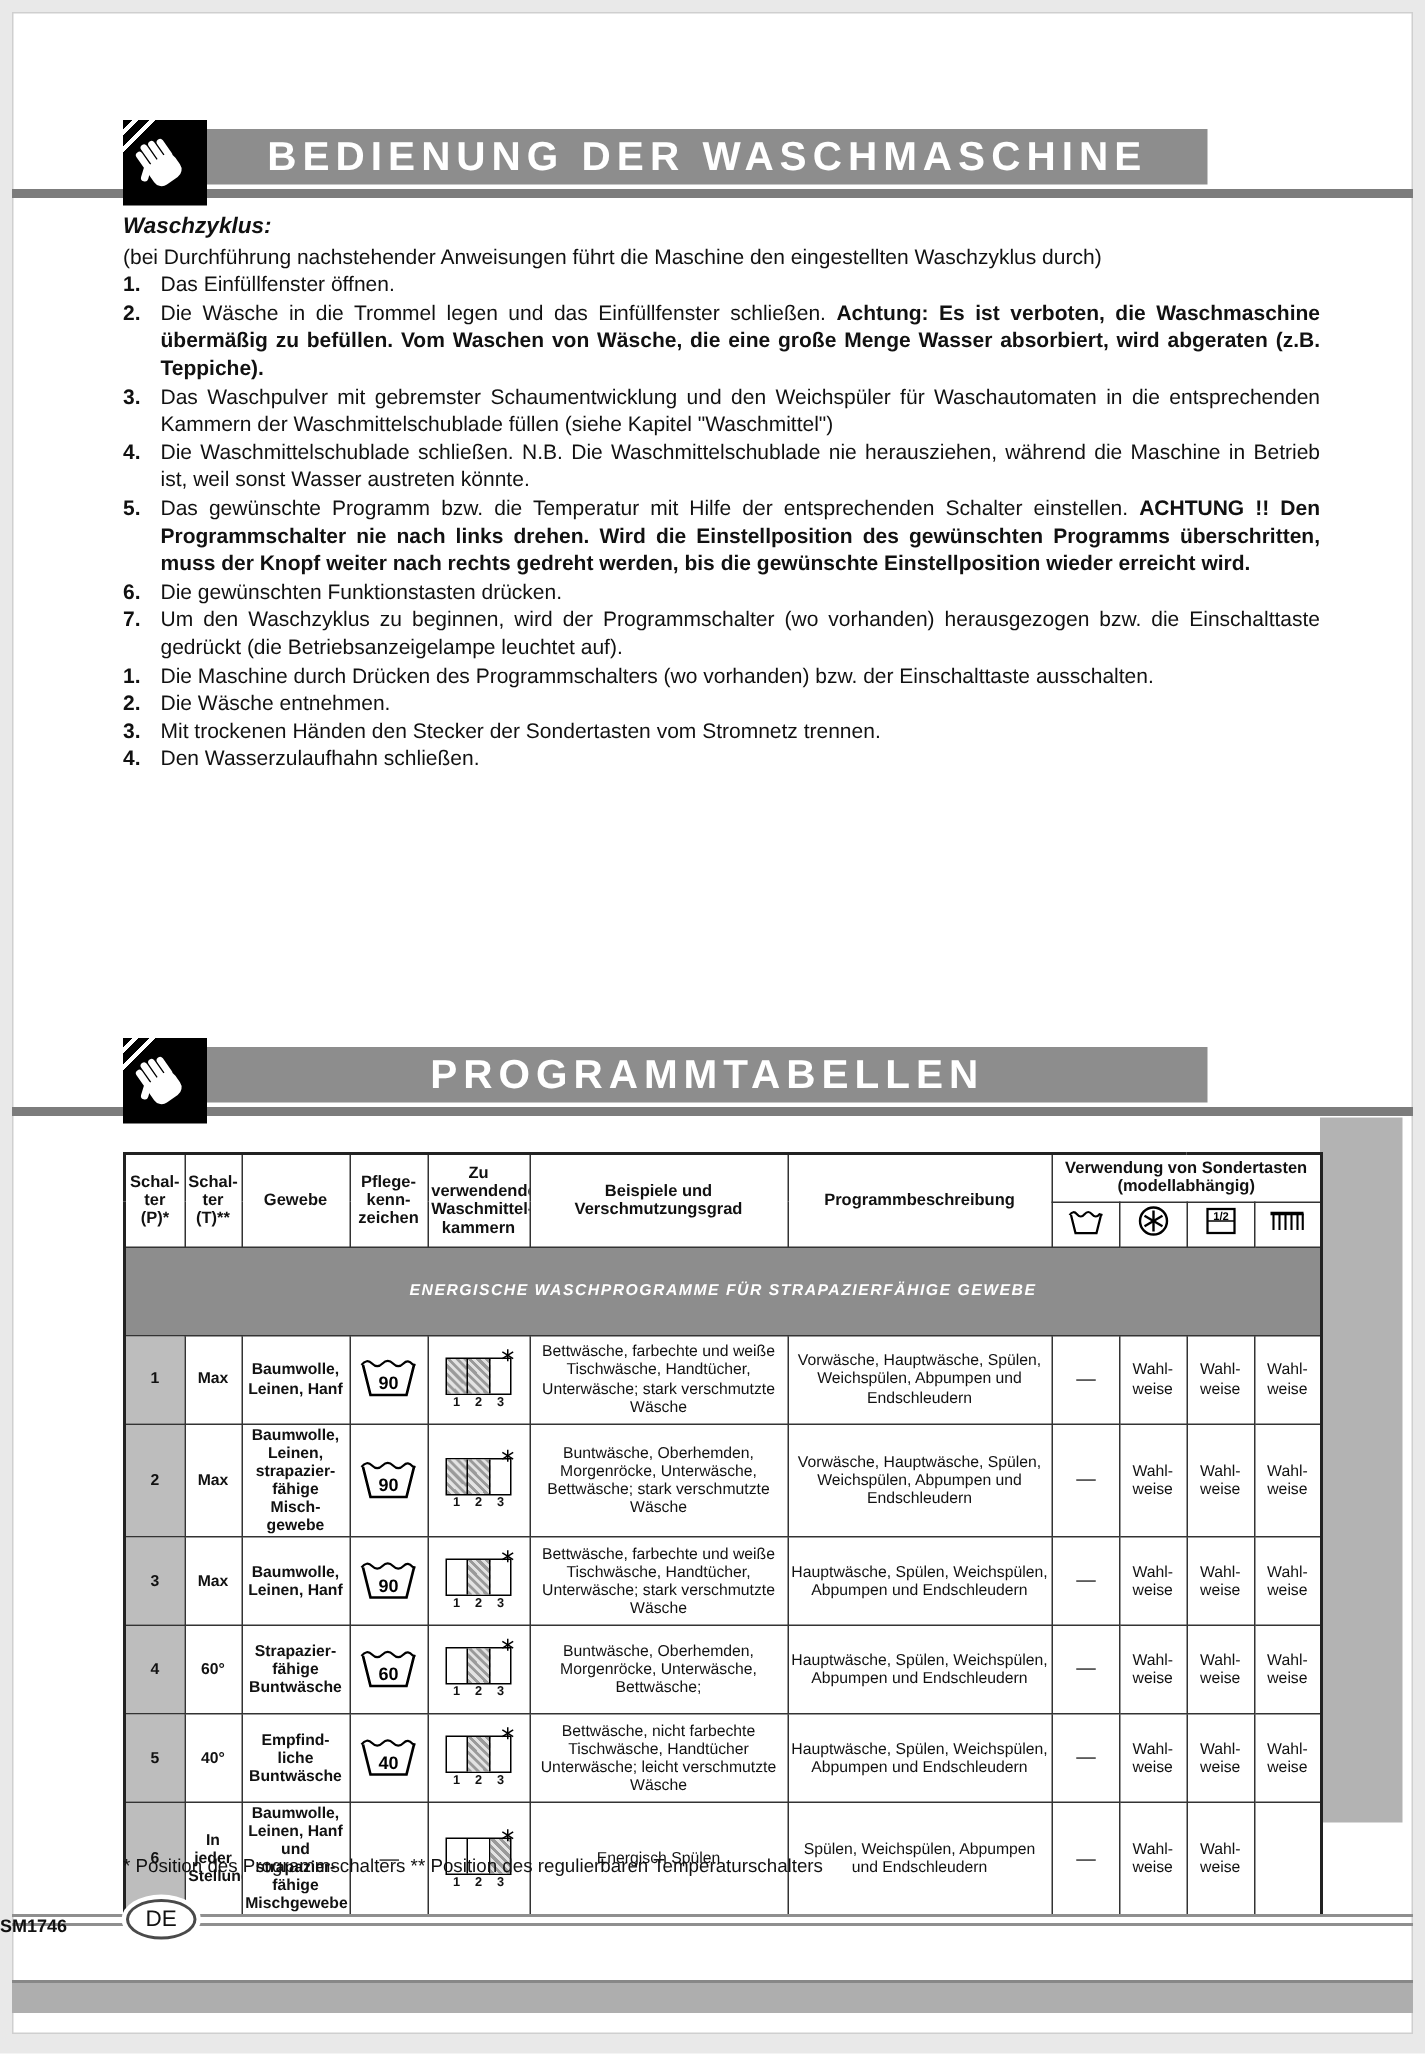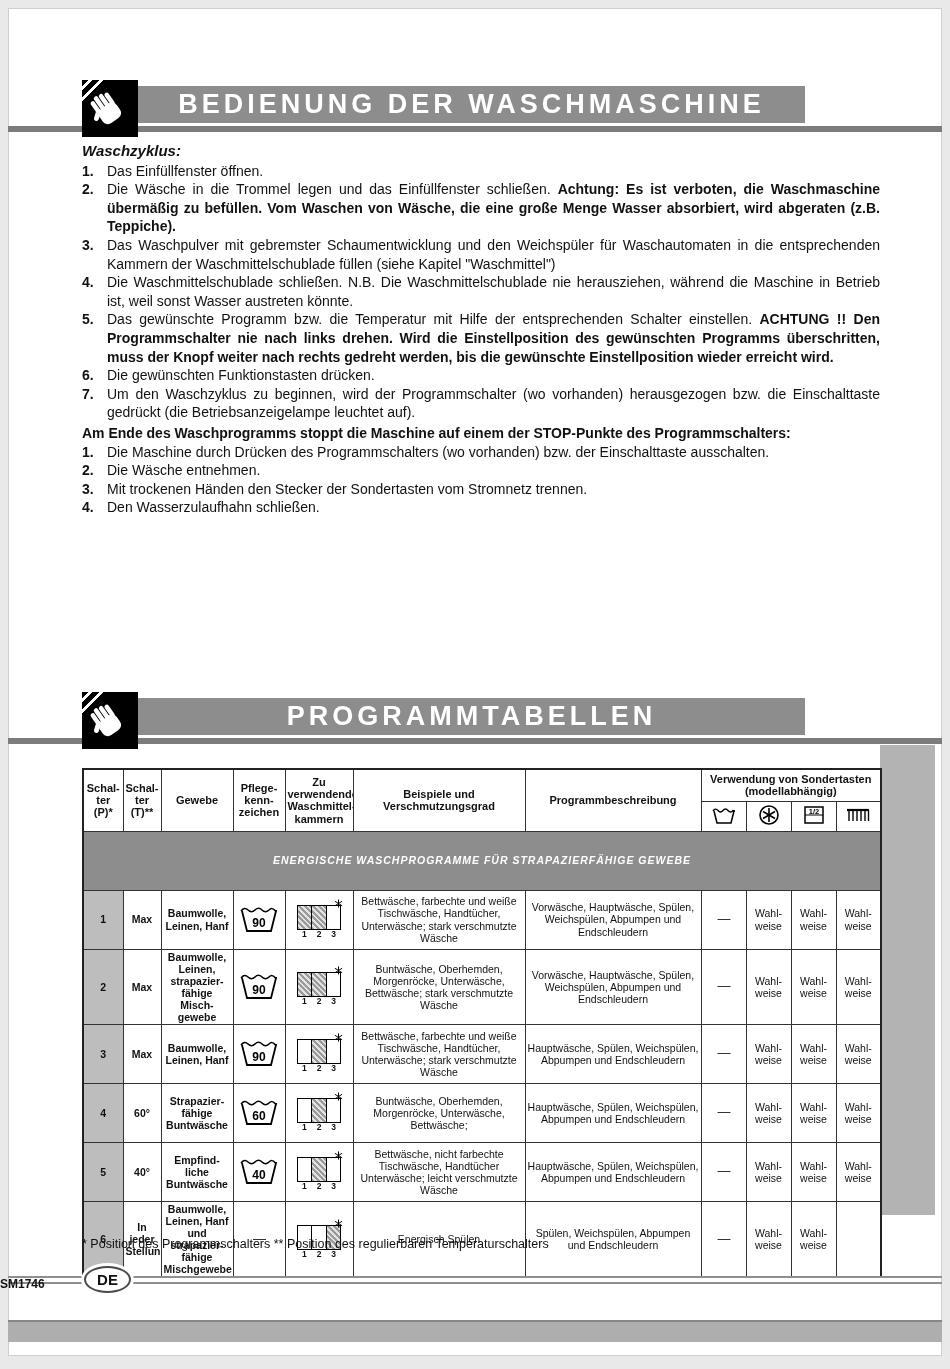--- a/index.html
+++ b/index.html
@@ -53,21 +53,21 @@
   .dcell:last-child{border-right:none}
   .dcell.filled{background:repeating-linear-gradient(45deg,#9a9a9a 0 2px,#e3e3e3 2px 4px)}
   .drawer-nums{display:flex;width:44px;margin:0 auto;font-size:8.5px;font-weight:bold}
   .drawer-nums span{flex:1;text-align:center}
 
   
   .footnote{position:absolute;left:82px;top:1237px;width:798px;font-size:12.5px}
   .fline{position:absolute;left:8px;width:934px;height:2px;background:#8f8f8f}
   .fline1{top:1276px}
   .fline2{top:1282px}
-  .de-badge{position:absolute;left:84px;top:1266px;width:47px;height:27px;background:#fff;border:2.5px solid #4a4a4a;border-radius:50%;display:flex;align-items:center;justify-content:center;font-weight:bold;font-size:15px;box-shadow:0 0 0 3px #fff}
+  .de-badge{position:absolute;left:84px;top:1266px;width:47px;height:27px;background:#fff;border:2.5px solid #4a4a4a;border-radius:50%;display:flex;align-items:center;justify-content:center;font-weight:normal;font-size:15px;box-shadow:0 0 0 3px #fff}
   .sm-code{position:absolute;left:0;top:1277px;width:950px;text-align:left;font-weight:bold;font-size:12px}
   .bottom-band{position:absolute;left:8px;top:1320px;width:934px;height:22px;background:#aeaeae;border-top:2px solid #878787}
 </style>
 </head>
 <body>
 
 <div class="page"></div>
 
 <div class="rule rule1"></div>
 <div class="banner-bar banner1">
@@ -82,20 +82,21 @@
       <rect x="7.6" y="1.2" width="2.6" height="10" rx="1.3"></rect>
       <rect x="10.7" y="1.8" width="2.6" height="9.5" rx="1.3"></rect>
       <rect x="13.8" y="3" width="2.6" height="8.5" rx="1.3"></rect>
       <rect x="0.8" y="9.5" width="7" height="2.8" rx="1.4" transform="rotate(-38 4 11)"></rect>
     </g>
   </svg>
 </div>
 
 <div class="content">
   <p class="wz-title">Waschzyklus:</p>
+  <p class="intro">(bei Durchführung nachstehender Anweisungen führt die Maschine den eingestellten Waschzyklus durch)</p>
   <div class="steps">
       <div class="step">
         <span class="step-num">1.</span>
         <span class="step-body"><span>Das Einfüllfenster öffnen.</span></span>
       </div>
       <div class="step">
         <span class="step-num">2.</span>
         <span class="step-body"><span>Die Wäsche in die Trommel legen und das Einfüllfenster schließen. </span><b>Achtung: Es ist verboten, die Waschmaschine übermäßig zu befüllen. Vom Waschen von Wäsche, die eine große Menge Wasser absorbiert, wird abgeraten (z.B. Teppiche).</b></span>
       </div>
       <div class="step">
@@ -112,21 +113,20 @@
       </div>
       <div class="step">
         <span class="step-num">6.</span>
         <span class="step-body"><span>Die gewünschten Funktionstasten drücken.</span></span>
       </div>
       <div class="step">
         <span class="step-num">7.</span>
         <span class="step-body"><span>Um den Waschzyklus zu beginnen, wird der Programmschalter (wo vorhanden) herausgezogen bzw. die Einschalttaste gedrückt (die Betriebsanzeigelampe leuchtet auf).</span></span>
       </div>
     </div>
-  <p class="end-head">Am Ende des Waschprogramms stoppt die Maschine auf einem der STOP-Punkte des Programmschalters:</p>
   <div class="steps">
       <div class="step">
         <span class="step-num">1.</span>
         <span class="step-body"><span>Die Maschine durch Drücken des Programmschalters (wo vorhanden) bzw. der Einschalttaste ausschalten.</span></span>
       </div>
       <div class="step">
         <span class="step-num">2.</span>
         <span class="step-body"><span>Die Wäsche entnehmen.</span></span>
       </div>
       <div class="step">

